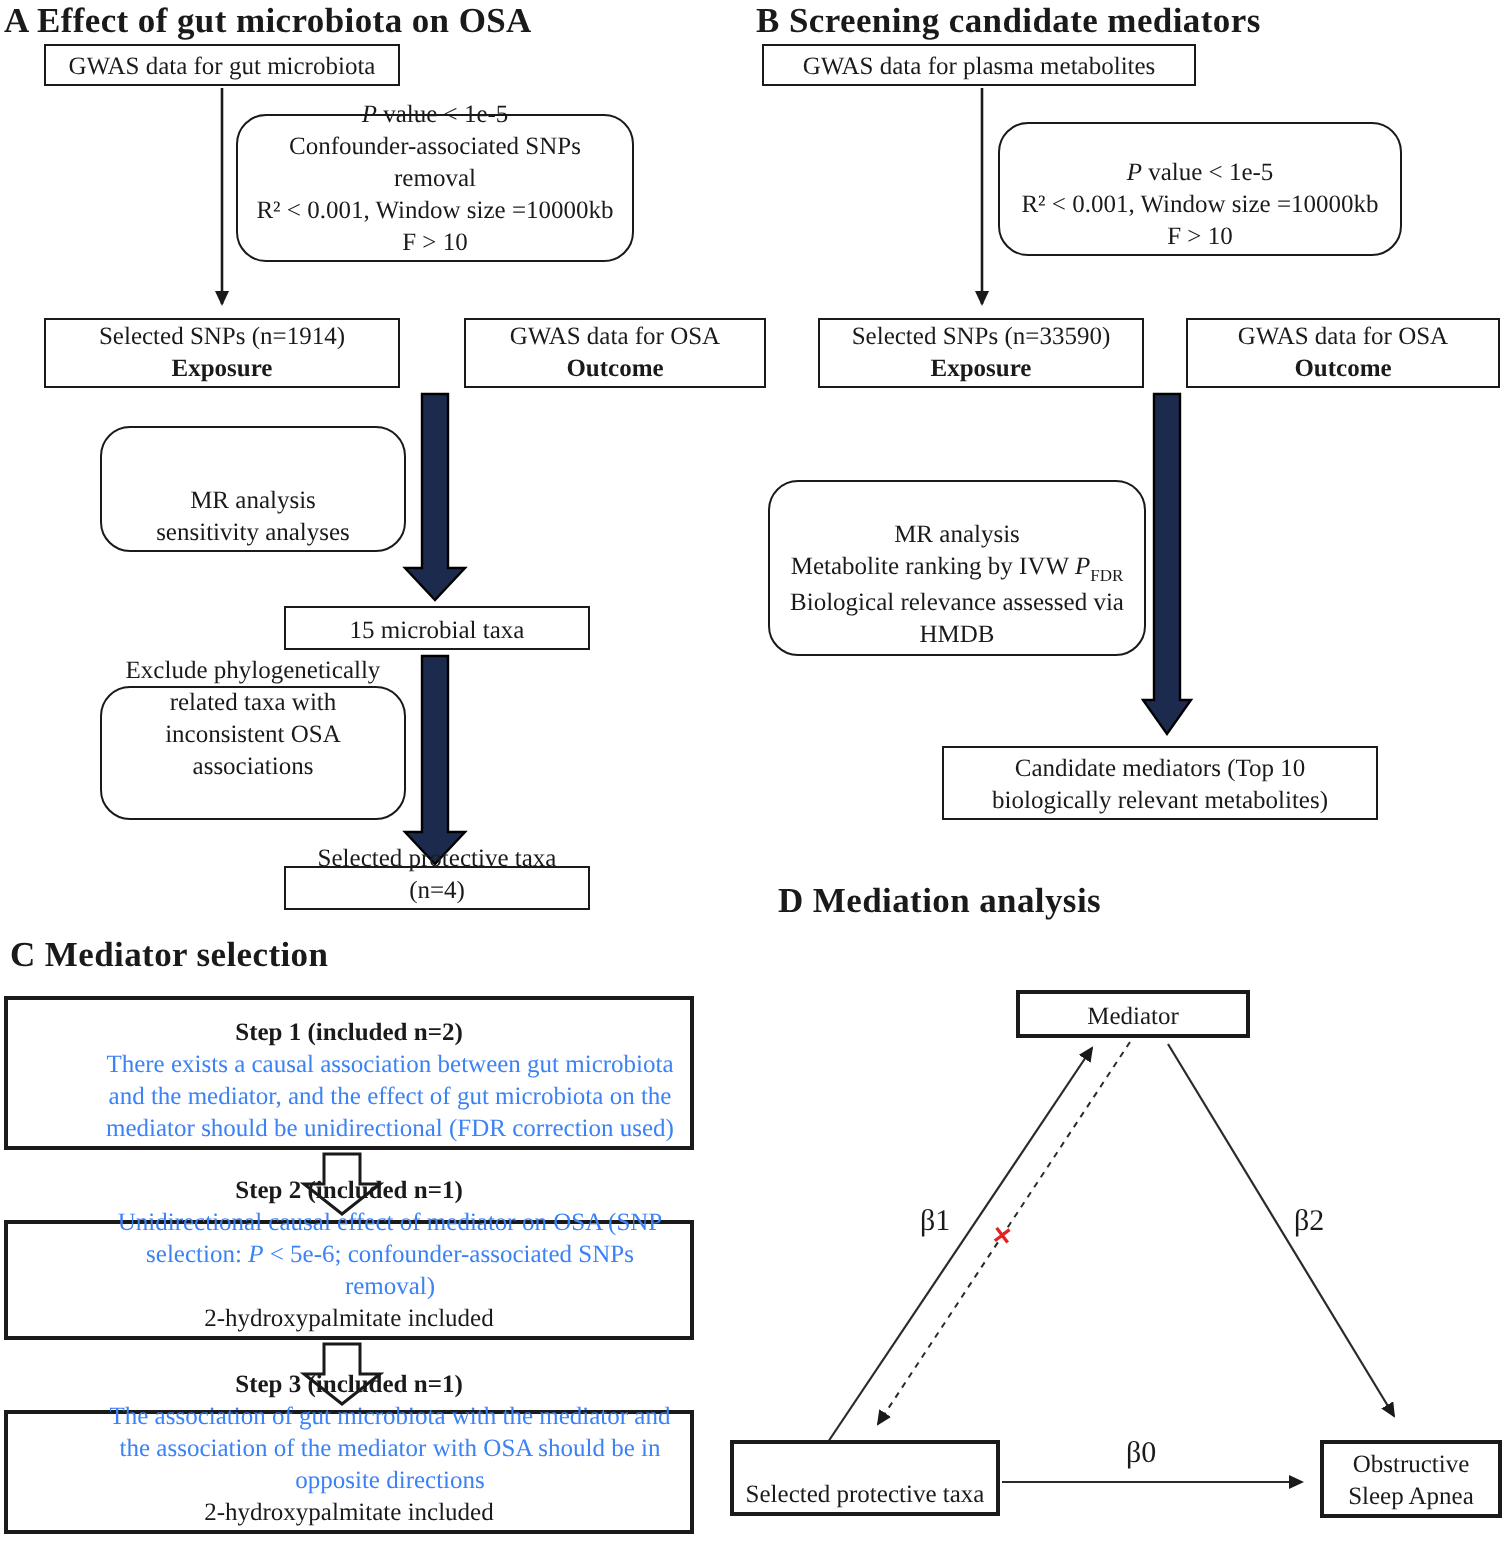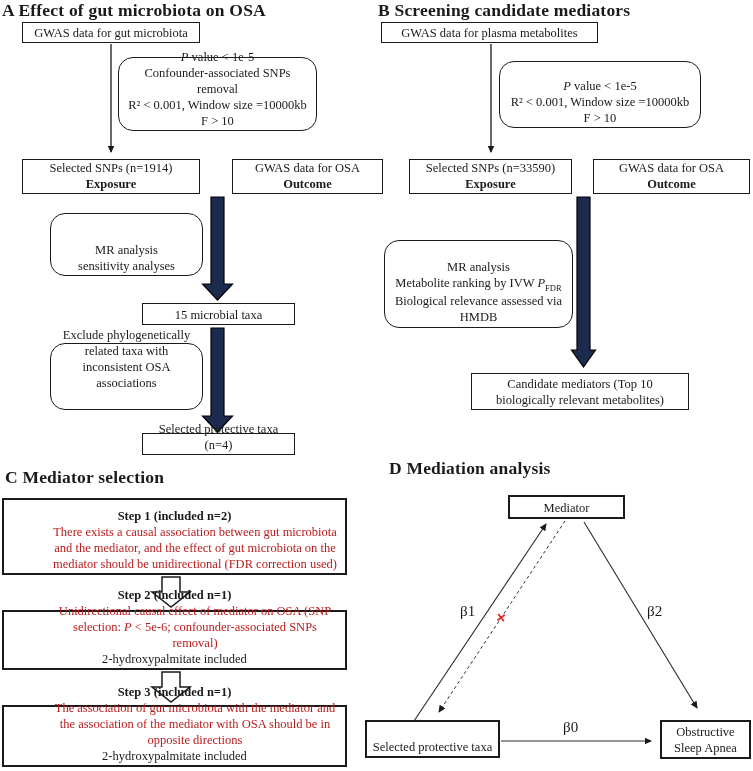--- a/index.html
+++ b/index.html
@@ -10,21 +10,21 @@
   .overlay { position:absolute; left:0; top:0; width:753px; height:771px; }
   .ptitle { position:absolute; font-weight:bold; font-size:17.5px; white-space:nowrap; letter-spacing:.2px; }
   .box {
     position:absolute; border:1.5px solid #1a1a1a; background:#ffffff;
     display:flex; flex-direction:column; align-items:center; justify-content:flex-end;
     text-align:center; font-size:12.5px; line-height:1.28; box-sizing:border-box; padding:1px 4px;
   }
   .rounded { border-radius:15px; }
   .thickb { border-width:2px; }
   .bold { font-weight:bold; }
-  .orange { color:#b91c1c;margin-left:41px; }
+  .orange { color:#3b82f6;margin-left:41px; }
   .lbl { position:absolute; font-size:15px; }
   .cross { position:absolute; color:#e02424; font-size:12px; font-weight:bold; transform:rotate(8deg); }
   sub.small { font-size:8.5px; }
 </style>
 </head>
 <body>
 
 <div class="canvas">
 
   <svg class="overlay" viewBox="0 0 753 771">
@@ -141,21 +141,21 @@
     <div class="orange"><span>Unidirectional causal effect of mediator on OSA (SNP selection: </span><i>P</i><span> &lt; 5e-6; confounder-associated SNPs removal)</span></div>
     <div>2-hydroxypalmitate included</div>
   </div>
 
   <div class="box thickb" style="left:2px; top:705px; width:345px; height:62px; padding:1px 7px;">
     <div class="bold">Step  3 (included n=1)</div>
     <div class="orange">The association of gut microbiota with the mediator and the association of the mediator with OSA should be in opposite directions</div>
     <div>2-hydroxypalmitate  included</div>
   </div>
 
-  <div class="ptitle" style="left:389px; top:458px;text-align:center;">D Mediation analysis</div>
+  <div class="ptitle" style="left:389px; top:440px;text-align:center;">D Mediation analysis</div>
 
   <div class="box thickb" style="left:508px; top:495px; width:117px; height:24px;">
     <div>Mediator</div>
   </div>
 
   <div class="box thickb" style="left:365px; top:720px; width:135px; height:38px;">
     <div>Selected protective taxa</div>
   </div>
 
   <div class="box thickb" style="left:660px; top:720px; width:91px; height:39px; padding:1px 2px;">

